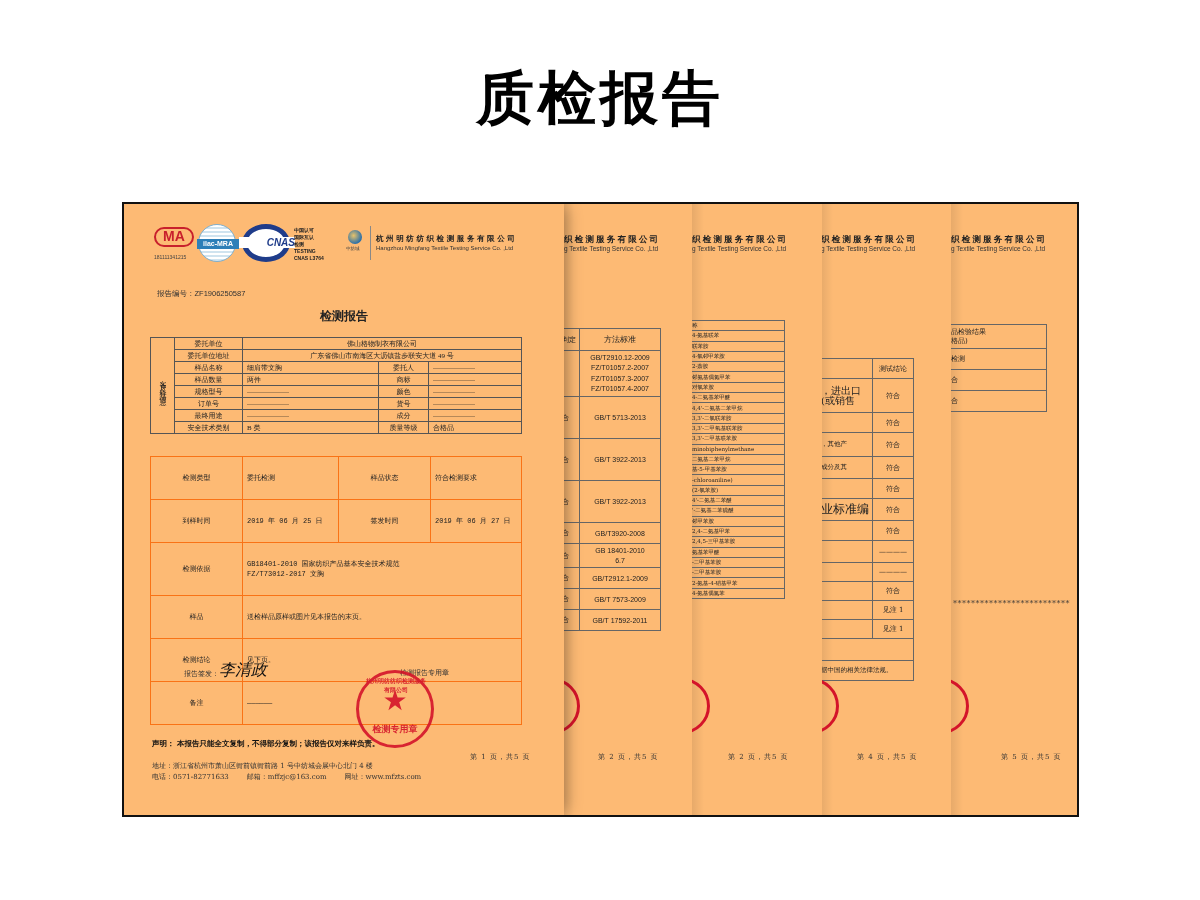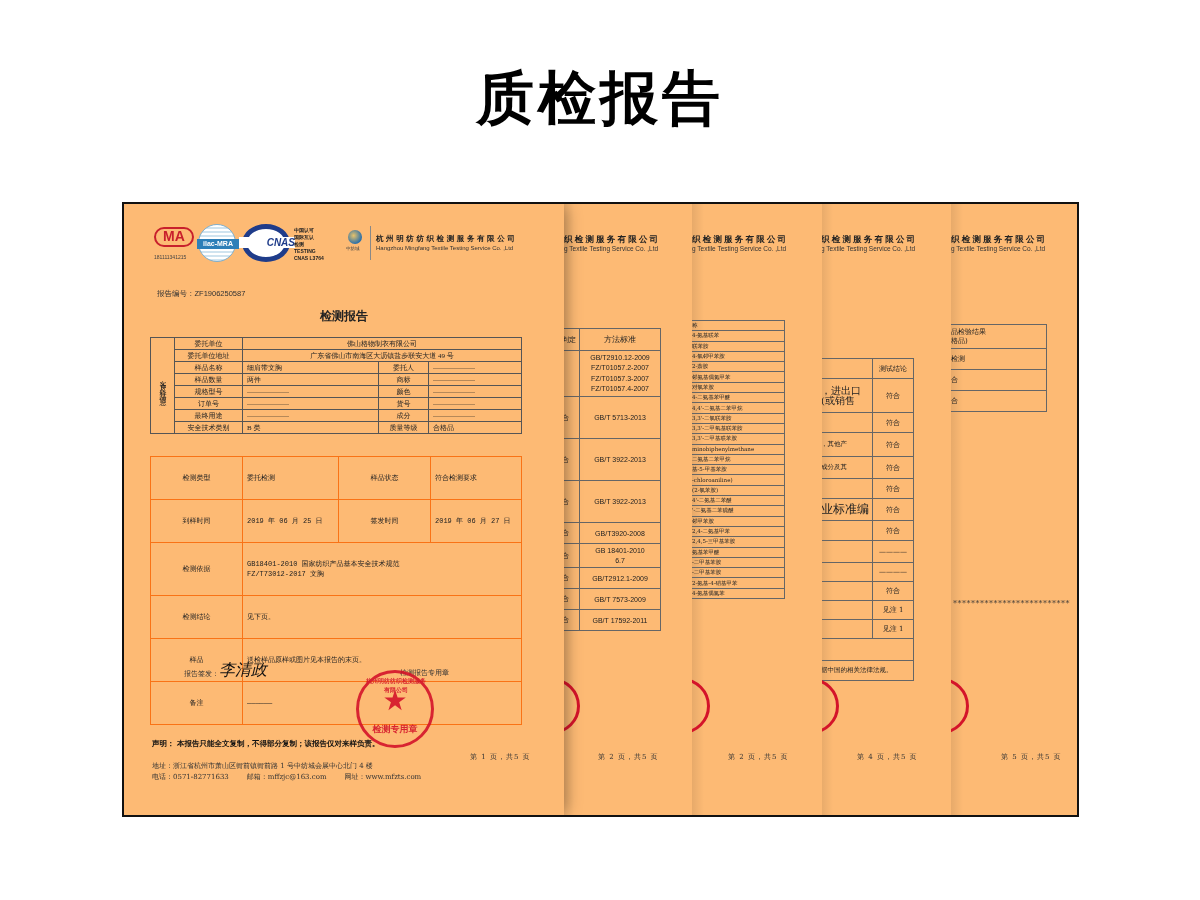--- a/index.html
+++ b/index.html
@@ -446,26 +446,26 @@
         <td>2019 年 06 月 27 日</td>
       </tr>
       <tr style="height:30px;">
         <td class="c">检测依据</td>
         <td colspan="3" style="line-height:10px;">
           <div>GB18401-2010 国家纺织产品基本安全技术规范</div>
           <div>FZ/T73012-2017 文胸</div>
         </td>
       </tr>
       <tr style="height:31px;">
+        <td class="c">样品</td>
+        <td colspan="3">送检样品原样或图片见本报告的末页。</td>
+      </tr>
+      <tr style="height:31px;">
         <td class="c">检测结论</td>
         <td colspan="3">见下页。</td>
-      </tr>
-      <tr style="height:31px;">
-        <td class="c">样品</td>
-        <td colspan="3">送检样品原样或图片见本报告的末页。</td>
       </tr>
       <tr style="height:31px;">
         <td class="c">备注</td>
         <td colspan="3">——————</td>
       </tr>
     </tbody>
       </table>
 
     <div class="sign-label">报告签发：</div>
     <div class="sign">李清政</div>

